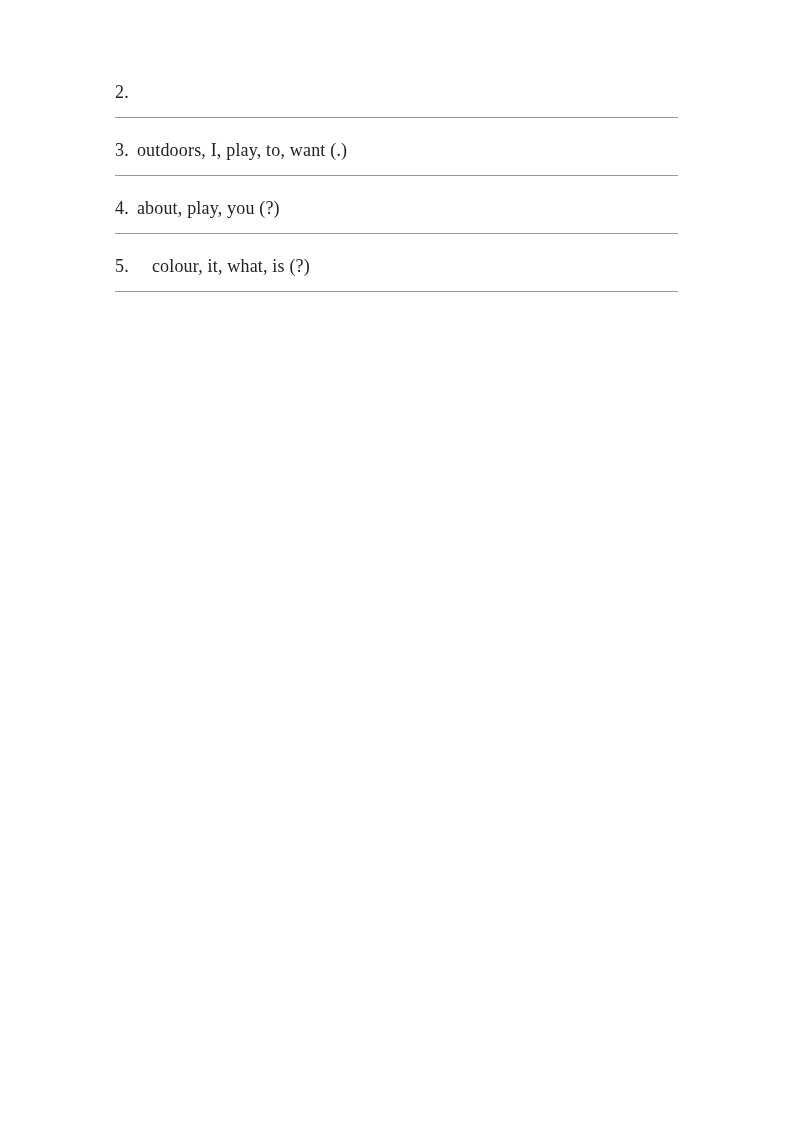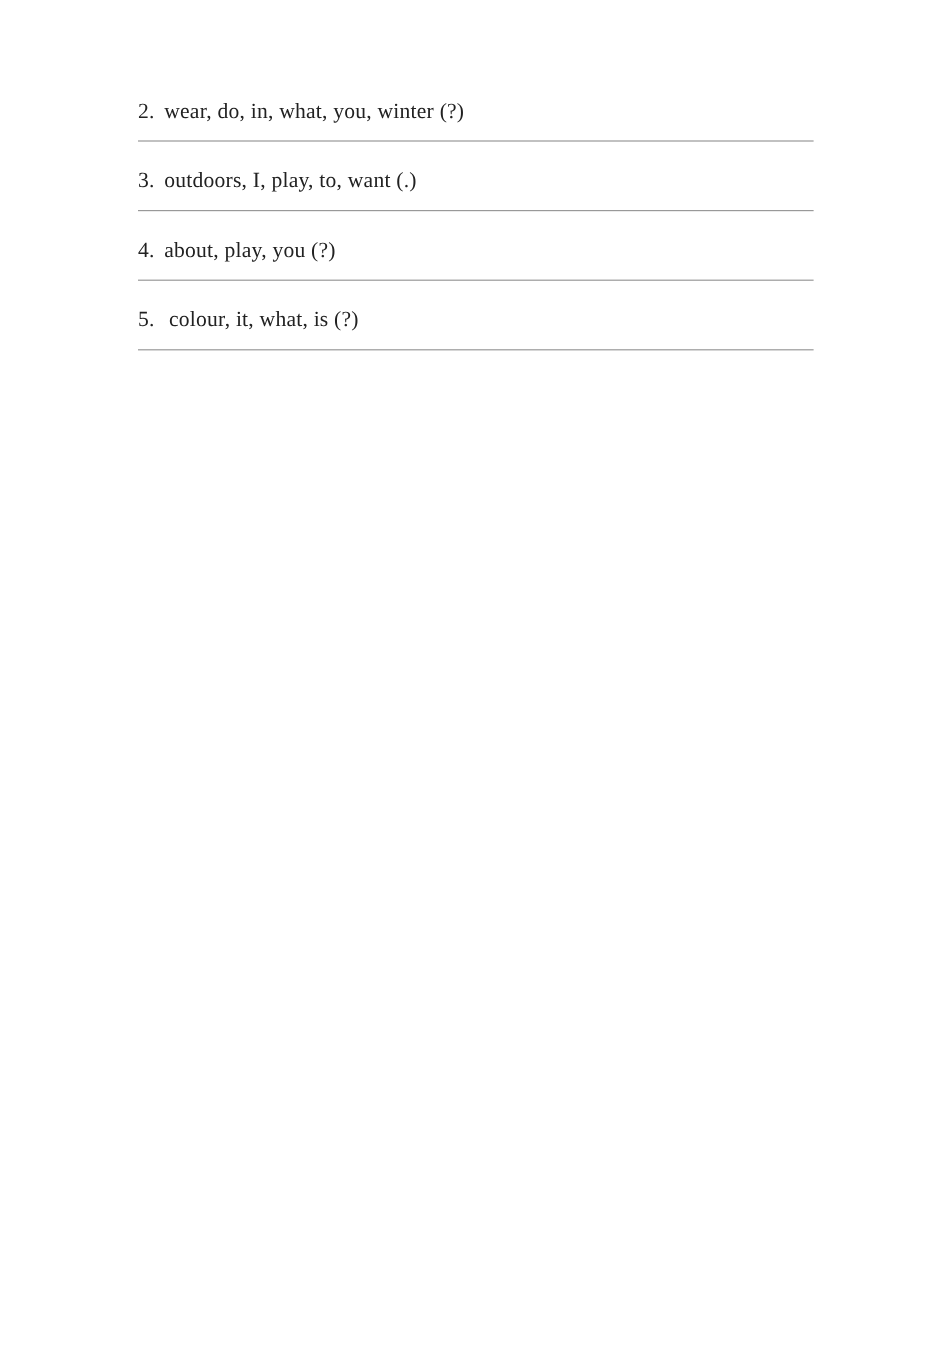--- a/index.html
+++ b/index.html
@@ -51,21 +51,20 @@
 </head>
 <body>
 
 <div class="page">
 
   <div>
 
     <div class="exercise-item">
       <div class="item-row">
         <span class="item-text">2.</span>
-        <span class="item-text" style="margin-left: 8px;">wear,     do,     in,     what,     you,     winter     (?)</span>
       </div>
       <hr class="divider">
     </div>
 
     <div class="exercise-item">
       <div class="item-row">
         <span class="item-text">3.</span>
         <span class="item-text" style="margin-left: 8px; text-align: right;">outdoors,     I,     play,     to,     want     (.)</span>
       </div>
       <hr class="divider">
@@ -75,19 +74,19 @@
       <div class="item-row">
         <span class="item-text">4.</span>
         <span class="item-text" style="margin-left: 8px;">about,     play,     you     (?)</span>
       </div>
       <hr class="divider">
     </div>
 
     <div class="exercise-item">
       <div class="item-row">
         <span class="item-text">5.</span>
-        <span class="item-text" style="margin-left: 12px; font-family: Liberation Serif, serif;">colour,     it,     what,     is     (?)</span>
+        <span class="item-text" style="margin-left: 23px; font-family: Liberation Serif, serif;">colour,     it,     what,     is     (?)</span>
       </div>
       <hr class="divider">
     </div>
   </div>
 
 </div>
 
 </body></html>

